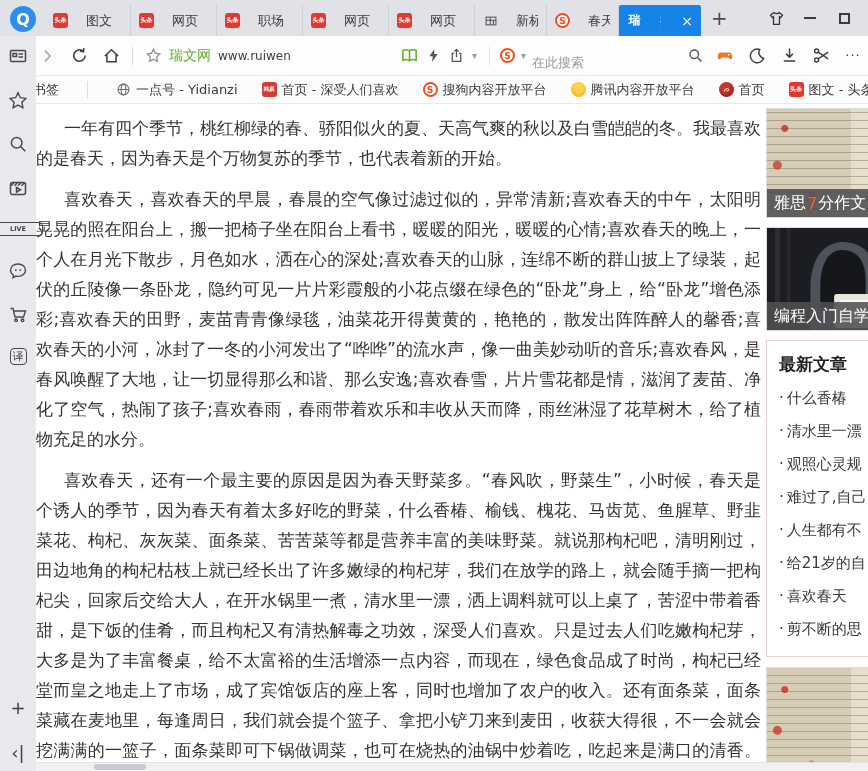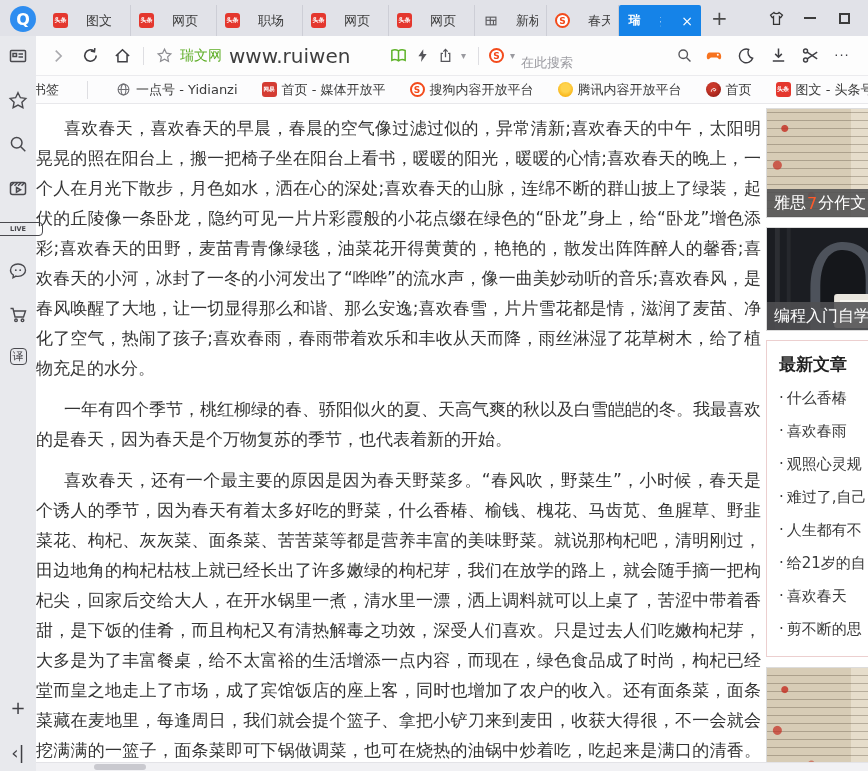--- a/index.html
+++ b/index.html
@@ -29,26 +29,26 @@
   .fav-wechat i { position:absolute; width:3px; height:3px; background:#fff; border-radius:50%; top:5px; }
   .fav-wechat i:first-child { left:3px; } .fav-wechat i:last-child { left:8px; }
   .newtab-btn { font-size:20px; color:#4a4a4a; padding:0 10px 6px 10px; }
   .tab-spacer { flex:1; }
   .win-controls { display:flex; align-items:center; gap:6px; padding:0 10px 8px 0; align-self:flex-start; margin-top:8px; }
   .win-btn { width:28px; height:20px; display:flex; align-items:center; justify-content:center; }
   .glyph-min { width:12px; height:0; border-top:2px solid #3c3c3c; display:block; }
   .glyph-max { width:11px; height:11px; border:2px solid #3c3c3c; display:block; }
 
   
-  .navbar { height:40px; background:#fdfdfd; border-bottom:1px solid #ebebee; display:flex; align-items:center; padding:0 11px; gap:2px; }
+  .navbar { height:40px; background:#fdfdfd; border-bottom:1px solid #ebebee; display:flex; align-items:center; padding:0 0; gap:2px; }
   .nav-btn { width:30px; height:30px; display:flex; align-items:center; justify-content:center; flex:none; border-radius:3px; }
   .vsep { width:1px; height:18px; background:#dedee2; margin:0 4px; flex:none; }
   .addressbar { flex:1; display:flex; align-items:center; gap:7px; padding:0 6px; min-width:0; }
   .site-name { color:#5fae28; font-size:14px; flex:none; }
-  .url-text { color:#3e3e3e; font-size:20px; white-space:nowrap; overflow:hidden; flex:1; min-width:0; }
+  .url-text { color:#3e3e3e; font-size:12px; white-space:nowrap; overflow:hidden; flex:1; min-width:0; }
   .searchbox { width:212px; display:flex; align-items:center; gap:6px; flex:none; padding:0 4px; }
   .searchbox input { border:none; outline:none; flex:1; min-width:0; font-size:13px; color:#444;
     font-family:"DejaVu Sans", sans-serif; background:transparent;margin-top:14px; }
   .searchbox input::placeholder { color:#9a9aa0; }
 
   
   .bookmarksbar { height:28px; background:#fcfcfd; border-bottom:1px solid #e8e8eb; display:flex; align-items:center; padding:0 12px; gap:24px; overflow:hidden; }
   .bm-item { display:flex; align-items:center; gap:5px; flex:none; }
   .bm-label { font-size:13px; color:#3a3a3a; white-space:nowrap; }
 
@@ -268,21 +268,21 @@
         <g stroke="#6d6d72" stroke-width="1.4" fill="none">
           <circle cx="10" cy="10" r="7.2"></circle>
           <ellipse cx="10" cy="10" rx="3.2" ry="7.2"></ellipse>
           <line x1="2.8" y1="10" x2="17.2" y2="10"></line>
         </g>
       </svg>
     <span class="bm-label">一点号 - Yidianzi</span>
   </div>
   <div class="bm-item">
     <span class="fav fav-netease">网易</span>
-    <span class="bm-label">首页 - 媒体开放平</span>
+    <span class="bm-label">首页 - 深受人们喜欢</span>
   </div>
   <div class="bm-item">
     <span class="fav fav-sogou">S</span>
     <span class="bm-label">搜狗内容开放平台</span>
   </div>
   <div class="bm-item">
     <span class="fav fav-qq"></span>
     <span class="bm-label">腾讯内容开放平台</span>
   </div>
   <div class="bm-item">
@@ -356,22 +356,22 @@
         </svg>
     </div>
     <div class="translate-badge">译</div>
     <div class="rail-spacer"></div>
     <div class="rail-glyph">+</div>
     <div class="rail-glyph">‹|</div>
   </div>
 
   <div class="page-area">
     <div class="article">
+      <p>一年有四个季节，桃红柳绿的春、骄阳似火的夏、天高气爽的秋以及白雪皑皑的冬。我最喜欢的是春天，因为春天是个万物复苏的季节，也代表着新的开始。</p>
       <p>喜欢春天，喜欢春天的早晨，春晨的空气像过滤过似的，异常清新;喜欢春天的中午，太阳明晃晃的照在阳台上，搬一把椅子坐在阳台上看书，暖暖的阳光，暖暖的心情;喜欢春天的晚上，一个人在月光下散步，月色如水，洒在心的深处;喜欢春天的山脉，连绵不断的群山披上了绿装，起伏的丘陵像一条卧龙，隐约可见一片片彩霞般的小花点缀在绿色的“卧龙”身上，给“卧龙”增色添彩;喜欢春天的田野，麦苗青青像绿毯，油菜花开得黄黄的，艳艳的，散发出阵阵醉人的馨香;喜欢春天的小河，冰封了一冬的小河发出了“哗哗”的流水声，像一曲美妙动听的音乐;喜欢春风，是春风唤醒了大地，让一切显得那么和谐、那么安逸;喜欢春雪，片片雪花都是情，滋润了麦苗、净化了空气，热闹了孩子;喜欢春雨，春雨带着欢乐和丰收从天而降，雨丝淋湿了花草树木，给了植物充足的水分。</p>
-      <p>一年有四个季节，桃红柳绿的春、骄阳似火的夏、天高气爽的秋以及白雪皑皑的冬。我最喜欢的是春天，因为春天是个万物复苏的季节，也代表着新的开始。</p>
       <p>喜欢春天，还有一个最主要的原因是因为春天野菜多。“春风吹，野菜生”，小时候，春天是个诱人的季节，因为春天有着太多好吃的野菜，什么香椿、榆钱、槐花、马齿苋、鱼腥草、野韭菜花、枸杞、灰灰菜、面条菜、苦苦菜等都是营养丰富的美味野菜。就说那枸杞吧，清明刚过，田边地角的枸杞枯枝上就已经长出了许多嫩绿的枸杞芽，我们在放学的路上，就会随手摘一把枸杞尖，回家后交给大人，在开水锅里一煮，清水里一漂，洒上调料就可以上桌了，苦涩中带着香甜，是下饭的佳肴，而且枸杞又有清热解毒之功效，深受人们喜欢。只是过去人们吃嫩枸杞芽，大多是为了丰富餐桌，给不太富裕的生活增添一点内容，而现在，绿色食品成了时尚，枸杞已经堂而皇之地走上了市场，成了宾馆饭店的座上客，同时也增加了农户的收入。还有面条菜，面条菜藏在麦地里，每逢周日，我们就会提个篮子、拿把小铲刀来到麦田，收获大得很，不一会就会挖满满的一篮子，面条菜即可下锅做调菜，也可在烧热的油锅中炒着吃，吃起来是满口的清香。吃法最多的还要算苦</p>
     </div>
 
     <div class="side-col">
       <div class="promo-card">
         <div class="promo-img img-manuscript"></div>
         <div class="promo-caption">
           <span>雅思</span>
             <span class="hl">7</span>
             <span>分作文</span>
@@ -390,21 +390,21 @@
           <rect x="74" y="72" width="40" height="22" fill="#f7f5ef"></rect>
         </svg>
         <div class="promo-caption">
           <span>编程入门自学</span>
         </div>
       </div>
 
       <div class="latest-box">
         <div class="latest-title">最新文章</div>
         <div class="latest-item"><span class="bullet">·</span><span>什么香椿</span></div>
-        <div class="latest-item"><span class="bullet">·</span><span>喜欢春雨</span></div>
+        <div class="latest-item"><span class="bullet">·</span><span>清水里一漂</span></div>
         <div class="latest-item"><span class="bullet">·</span><span>观照心灵规</span></div>
         <div class="latest-item"><span class="bullet">·</span><span>难过了,自己</span></div>
         <div class="latest-item"><span class="bullet">·</span><span>人生都有不</span></div>
         <div class="latest-item"><span class="bullet">·</span><span>给21岁的自</span></div>
         <div class="latest-item"><span class="bullet">·</span><span>喜欢春天</span></div>
         <div class="latest-item"><span class="bullet">·</span><span>剪不断的思</span></div>
       </div>
 
       <div class="promo-card">
         <div class="promo-img img-manuscript promo3"></div>

